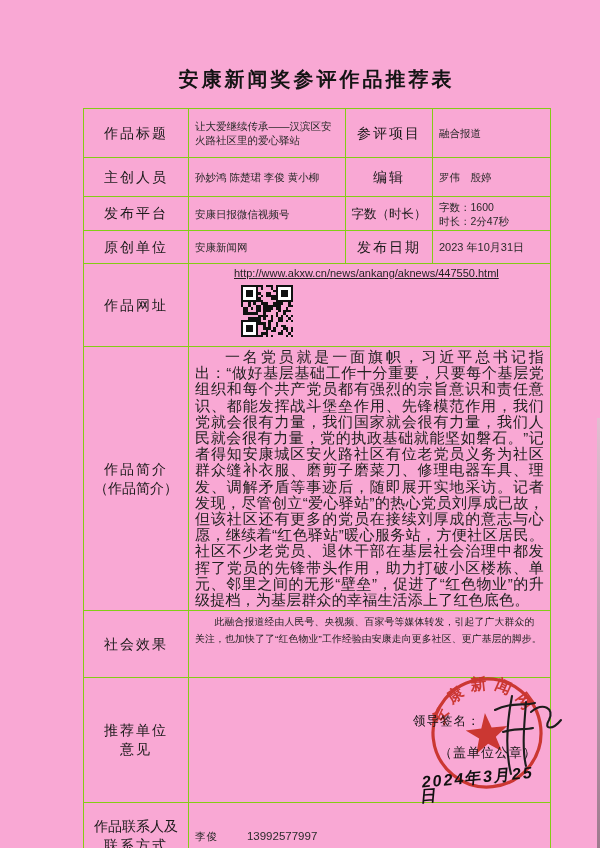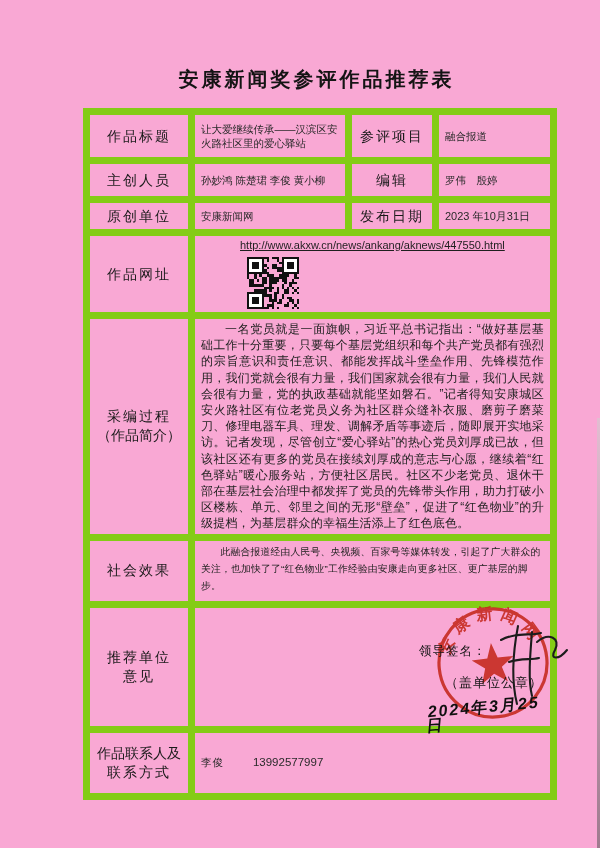--- a/index.html
+++ b/index.html
@@ -1,35 +1,35 @@
 <!DOCTYPE html>
 <html><head>
 <meta charset="utf-8">
 <style>
   html,body{margin:0;padding:0;background:#e8e8e8;}
   .page{position:relative;width:600px;height:848px;background:#f9a8d4;overflow:hidden;
         font-family:"Liberation Serif","DejaVu Serif",serif;color:#1e1e1e;}
   .doc-title{position:absolute;left:83px;top:66px;width:467px;text-align:center;
         font-size:20px;font-weight:bold;letter-spacing:3px;color:#141414;}
   table.form{position:absolute;left:83px;top:108px;width:467px;border-collapse:collapse;table-layout:fixed;}
-  td{border:7px solid #84cc16;vertical-align:middle;overflow:visible;}
+  td{border:1px solid #84cc16;vertical-align:middle;overflow:visible;}
   td.lbl{text-align:center;font-size:14px;color:#1a1a1a;letter-spacing:2px;line-height:19px;}
   td.lbl .tight{letter-spacing:0;}
   td.val{font-size:10.5px;color:#2a2a2a;padding:2px 6px;line-height:14px;
          font-family:"Liberation Sans","DejaVu Sans",sans-serif;}
   .r1{height:49px}.r2{height:39px}.r3{height:34px}.r4{height:33px}.r5{height:83px}
   .r6{height:163px}.r7{height:67px}.r8{height:125px}.r9{height:67px}
   .val-big{font-size:12px;line-height:17px;font-family:"Liberation Serif","DejaVu Serif",serif;border-radius:18px;}
   .two-line{line-height:13px;font-size:9.5px;}
   .url-cell{vertical-align:top;padding:8px 6px 0 10px;}
   .url-link{font-size:11px;color:#1f1f1f;text-decoration:underline;
         font-family:"Liberation Sans","DejaVu Sans",sans-serif;display:inline-block;margin-left:39px;}
   .qr-wrap{margin:5px 0 0 46px;width:52px;height:52px;}
   .para-cell{vertical-align:top;padding:7px 9px 0 9px;}
-  .para{font-size:12px;line-height:16.2px;text-indent:2em;color:#222;text-align:justify;
+  .para{font-size:15px;line-height:16.2px;text-indent:2em;color:#222;text-align:justify;
         letter-spacing:.2px;}
   .effect-cell{vertical-align:top;padding:16px 10px 0 9px;}
   .effect{font-size:9.8px;line-height:17px;text-indent:2em;color:#222;letter-spacing:.2px;}
   .seal-cell{position:relative;}
   .stamp{position:absolute;left:238px;top:-5px;width:120px;height:120px;transform:rotate(-6deg);
         opacity:.88;pointer-events:none;}
   .sig-label{position:absolute;left:224px;top:36px;font-size:12.5px;color:#161616;letter-spacing:1px;}
   .seal-note{position:absolute;left:250px;top:68px;font-size:13px;color:#161616;letter-spacing:1px;}
   .hand-date{position:absolute;left:232px;top:92px;font-size:16px;color:#101010;
         transform:rotate(-5deg) skewX(-10deg);letter-spacing:2px;font-weight:bold;}
@@ -64,20 +64,29 @@
       <td class="val">融合报道</td>
     </tr>
 
     <tr class="r2">
       <td class="lbl">主创人员</td>
       <td class="val">孙妙鸿 陈楚珺 李俊 黄小柳</td>
       <td class="lbl">编辑</td>
       <td class="val">罗伟　殷婷</td>
     </tr>
 
+    <tr class="r3">
+      <td class="lbl">发布平台</td>
+      <td class="val">安康日报微信视频号</td>
+      <td class="lbl"><span class="tight" style="font-size:12.5px">字数（时长）</span></td>
+      <td class="val two-line">
+        <div>字数：1600</div>
+        <div>时长：2分47秒</div>
+      </td>
+    </tr>
 
     <tr class="r4">
       <td class="lbl">原创单位</td>
       <td class="val">安康新闻网</td>
       <td class="lbl">发布日期</td>
       <td class="val" style="font-size:11px">2023 年10月31日</td>
     </tr>
 
     <tr class="r5">
       <td class="lbl">作品网址</td>
@@ -232,21 +241,21 @@
                 <rect x="12" y="20" width="1" height="1" fill="#111"></rect>
                 <rect x="18" y="20" width="1" height="1" fill="#111"></rect>
                 <rect x="20" y="20" width="1" height="1" fill="#111"></rect>
               </svg>
         </div>
       </td>
     </tr>
 
     <tr class="r6">
       <td class="lbl">
-        <div>采编过程</div>
+        <div>作品简介</div>
         <div class="tight">（作品简介）</div>
       </td>
       <td class="val para-cell" colspan="3">
         <div class="para">一名党员就是一面旗帜，习近平总书记指出：“做好基层基础工作十分重要，只要每个基层党组织和每个共产党员都有强烈的宗旨意识和责任意识、都能发挥战斗堡垒作用、先锋模范作用，我们党就会很有力量，我们国家就会很有力量，我们人民就会很有力量，党的执政基础就能坚如磐石。”记者得知安康城区安火路社区有位老党员义务为社区群众缝补衣服、磨剪子磨菜刀、修理电器车具、理发、调解矛盾等事迹后，随即展开实地采访。记者发现，尽管创立“爱心驿站”的热心党员刘厚成已故，但该社区还有更多的党员在接续刘厚成的意志与心愿，继续着“红色驿站”暖心服务站，方便社区居民。社区不少老党员、退休干部在基层社会治理中都发挥了党员的先锋带头作用，助力打破小区楼栋、单元、邻里之间的无形“壁垒”，促进了“红色物业”的升级提档，为基层群众的幸福生活添上了红色底色。</div>
       </td>
     </tr>
 
     <tr class="r7">
       <td class="lbl">社会效果</td>
       <td class="val effect-cell" colspan="3">

